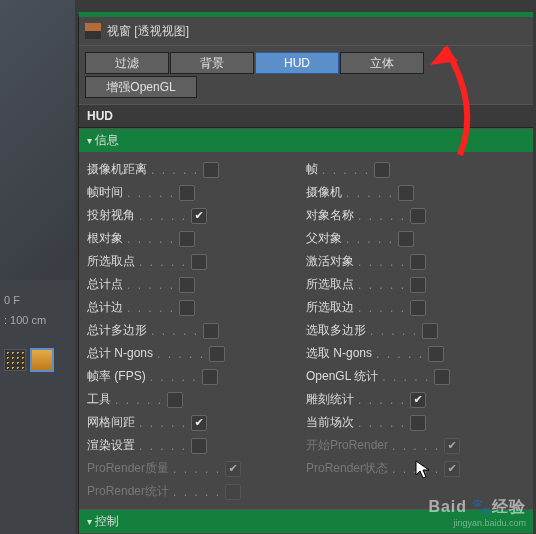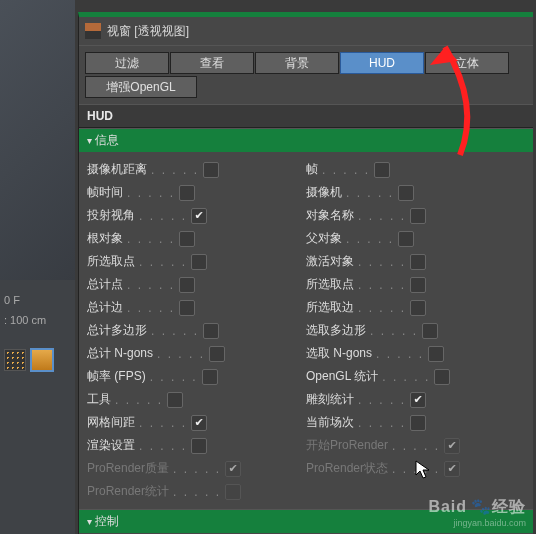--- a/index.html
+++ b/index.html
@@ -57,21 +57,20 @@
 
 <div class="panel">
 
   <div class="titlebar">
     <span class="title-icon"></span>
     <span class="title-text">视窗 [透视视图]</span>
   </div>
 
   <div class="tabs">
     <div class="tab">过滤</div>
-    <div class="tab">查看</div>
     <div class="tab">背景</div>
     <div class="tab active">HUD</div>
     <div class="tab">立体</div>
     <div class="tab wide">增强OpenGL</div>
   </div>
 
   <div class="section-title">HUD</div>
   <div class="group-header">信息</div>
 
   <div class="checks">

